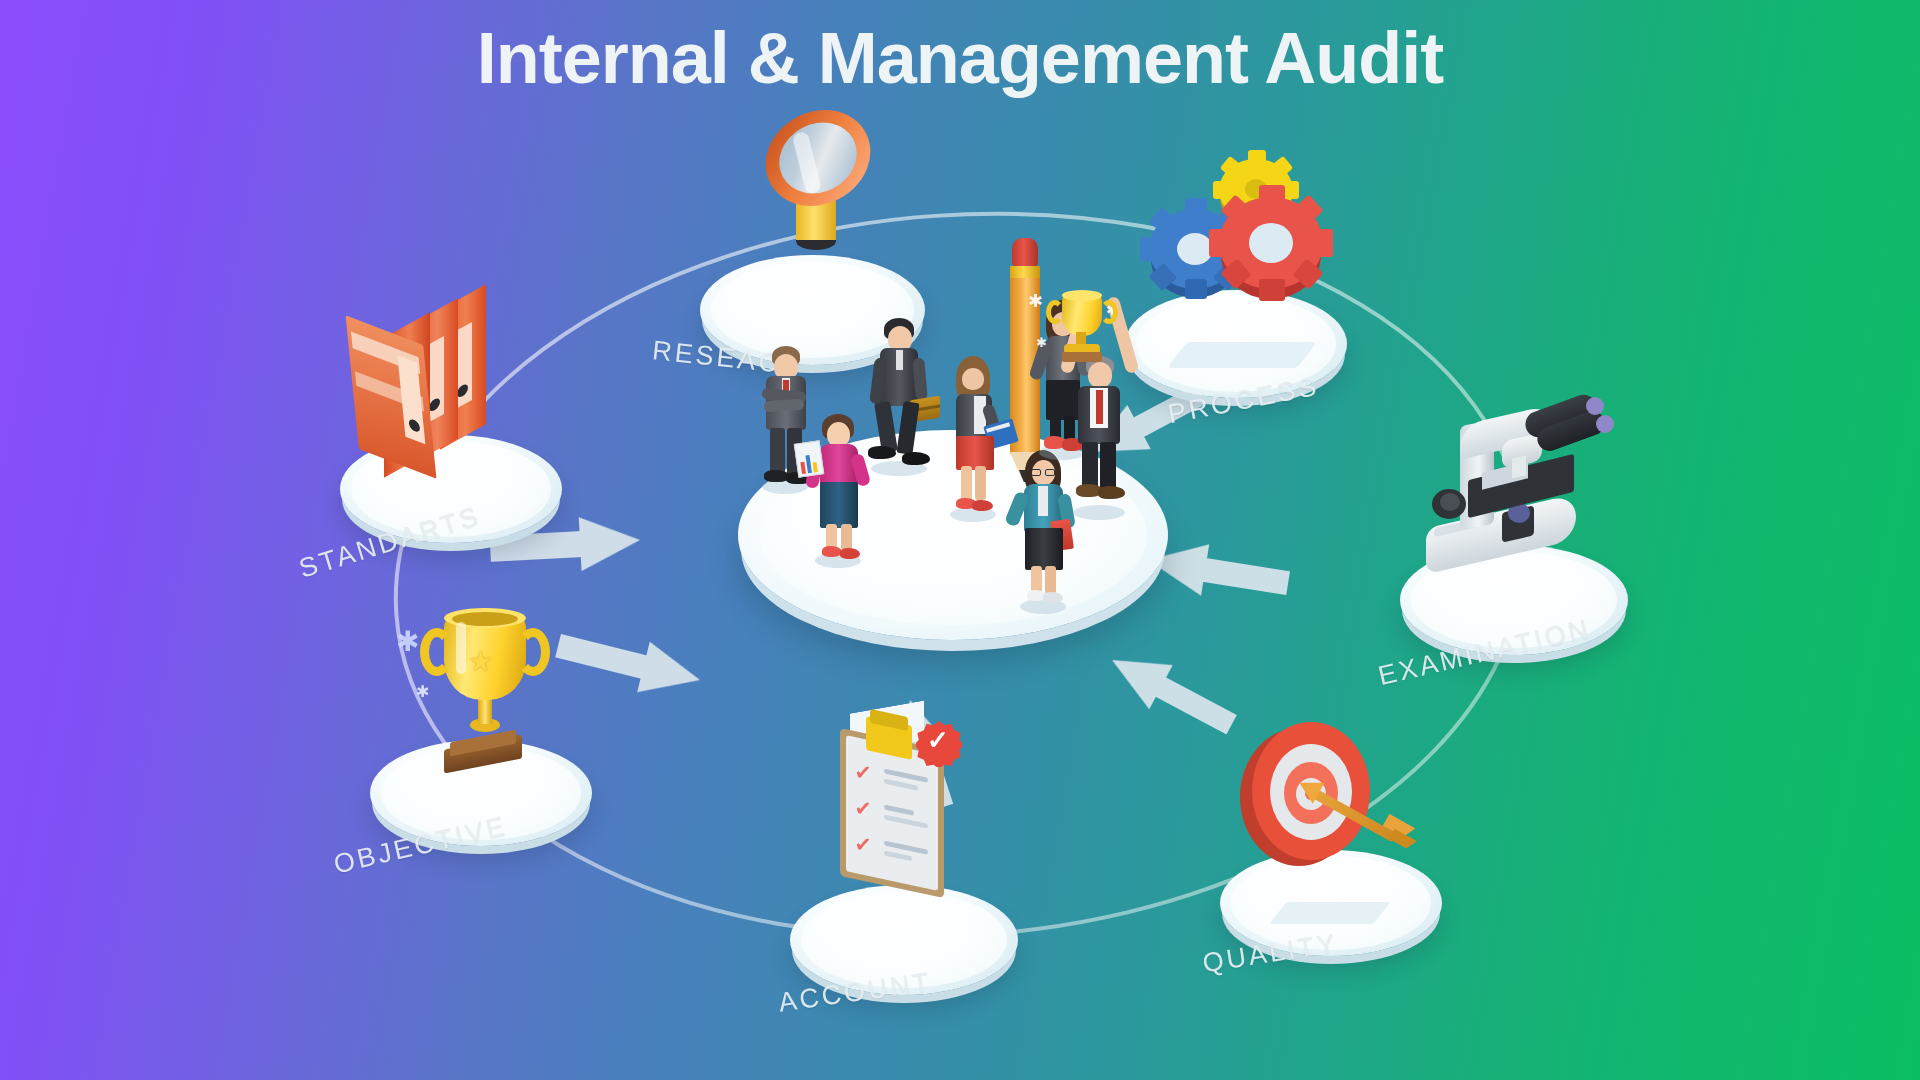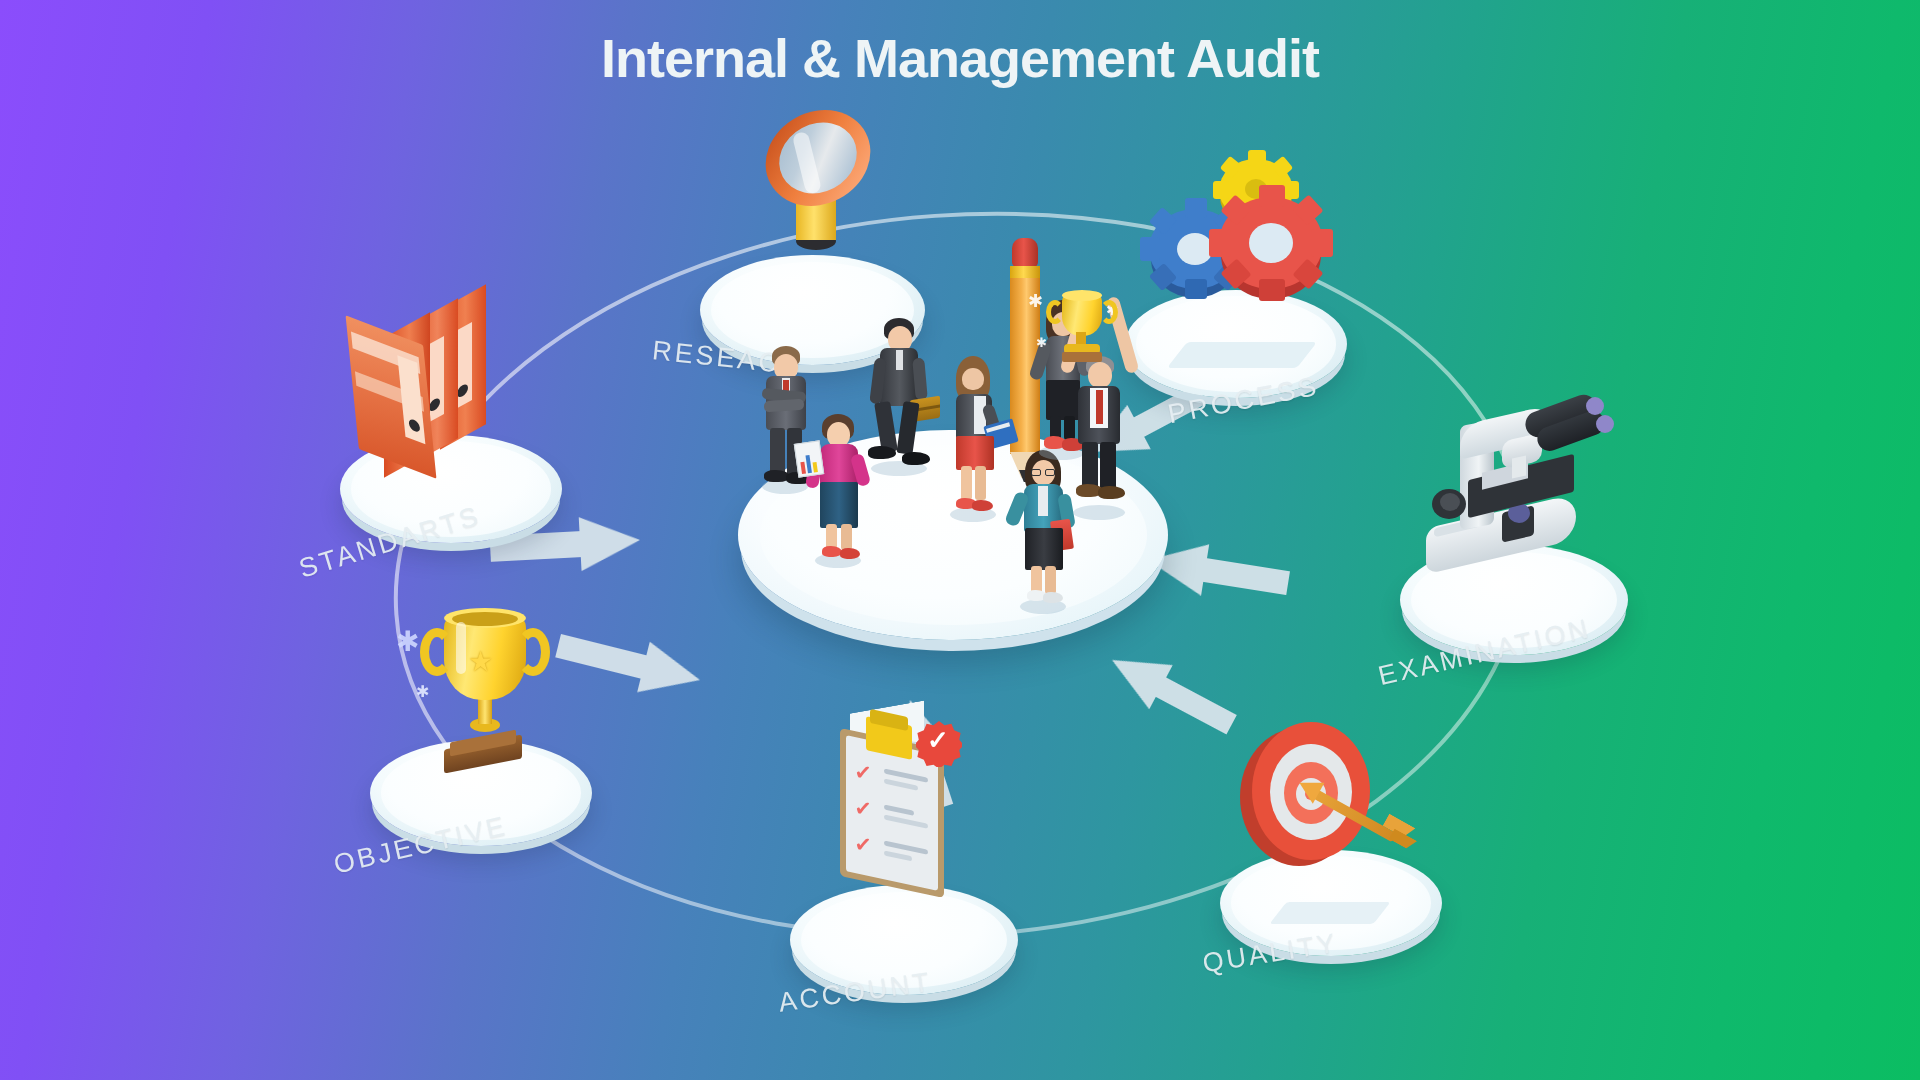--- a/index.html
+++ b/index.html
@@ -22,21 +22,21 @@
     position:relative;
   }
 
   
   #title-bar{
     position:absolute; top:0; left:0; width:1920px; height:115px;
     display:flex; align-items:center; justify-content:center;
     z-index:60; pointer-events:none;
   }
   #page-title{
-    font-size:54px; font-weight:bold; letter-spacing:-1px;
+    font-size:72px; font-weight:bold; letter-spacing:-1px;
     color:#eef4f6; text-align:center; line-height:1;
     font-family:"Liberation Sans", sans-serif;
   }
 
   
   #stage{ position:absolute; inset:0; }
   svg.layer{ position:absolute; left:0; top:0; width:1920px; height:1080px; }
   #orbit-layer{ z-index:5; }
   #arrow-layer{ z-index:12; }
 

